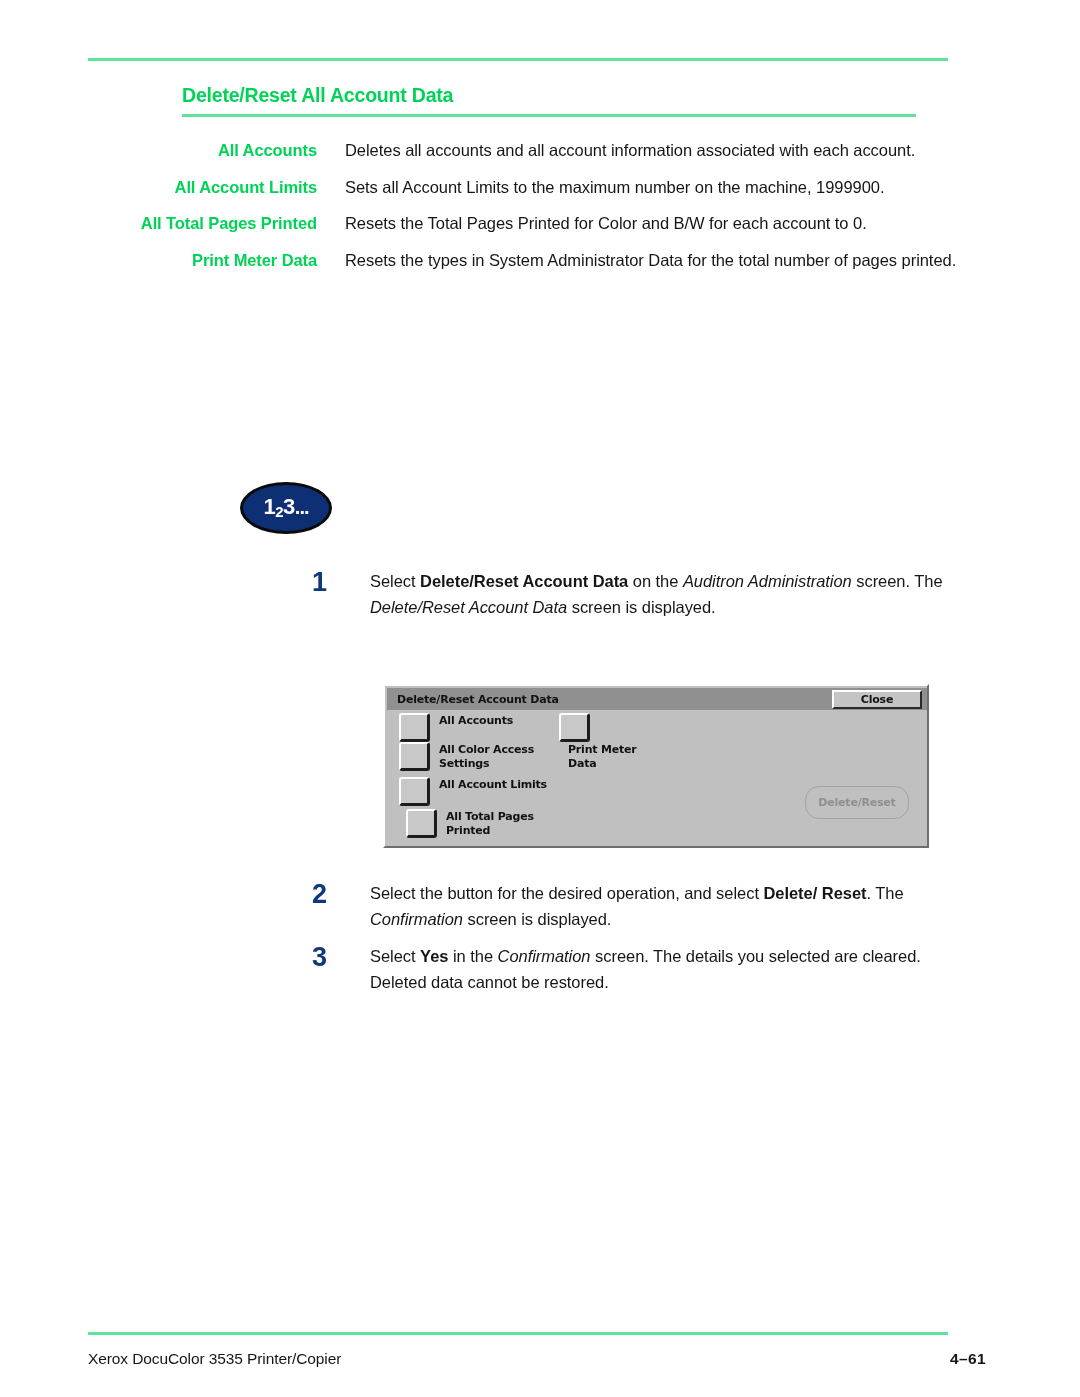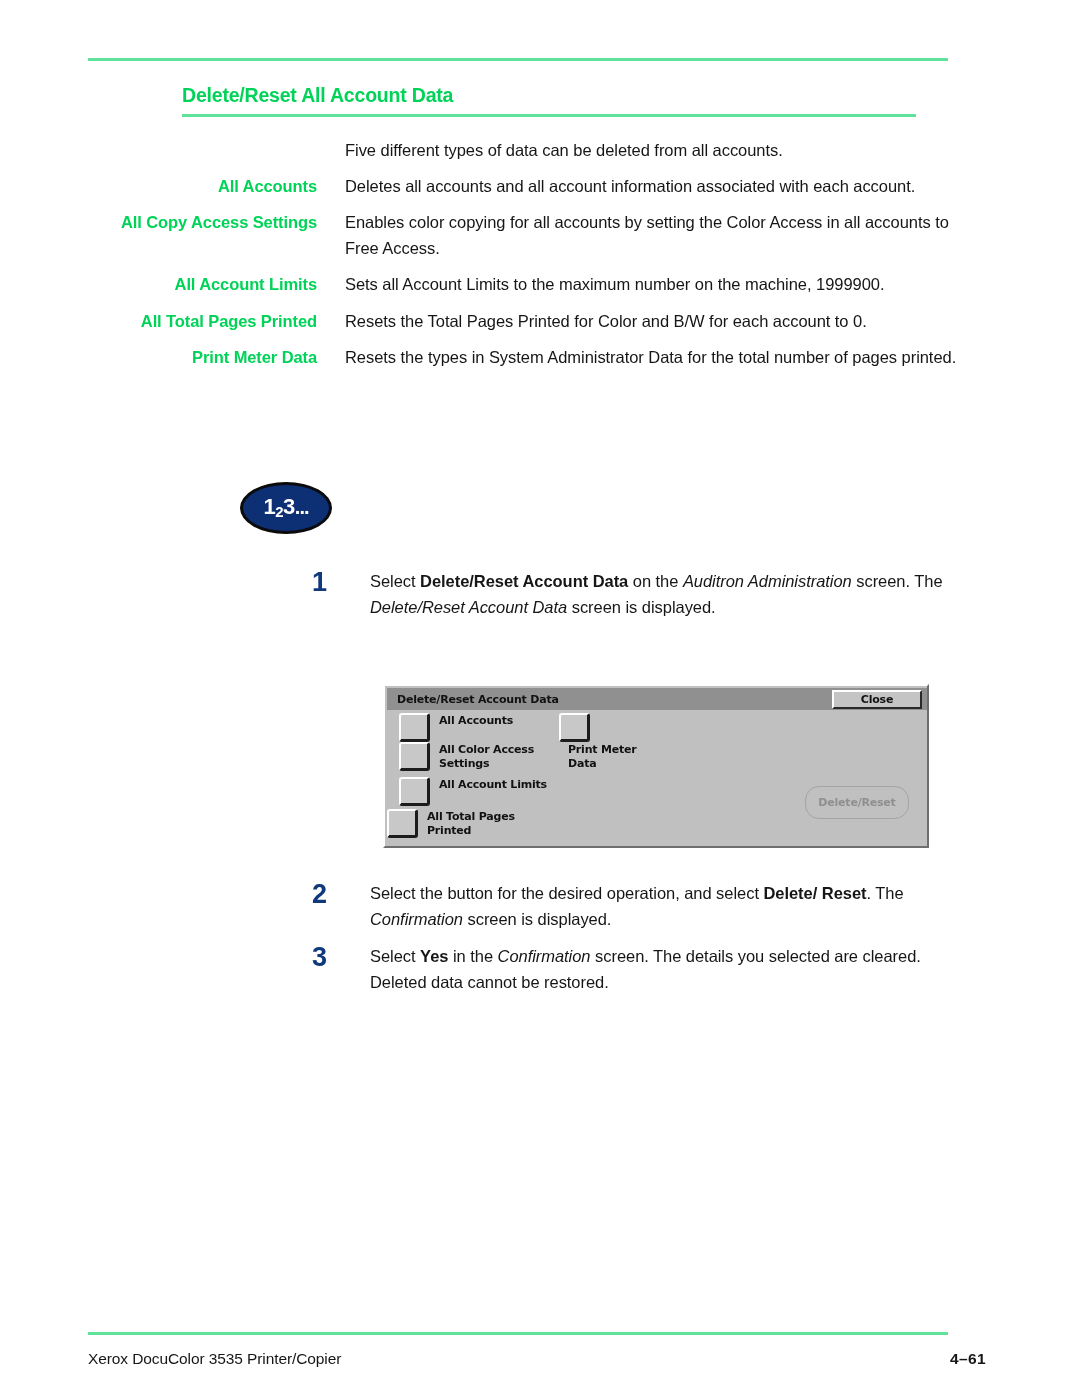--- a/index.html
+++ b/index.html
@@ -240,21 +240,21 @@
     color: #111111;
     line-height: 13.5px;
     letter-spacing: -0.2px;
     white-space: pre-line;
     padding-top: 1px;
   }
 
   #opt-all-accounts       { left: 12px; top: 3px; }
   #opt-all-color-access   { left: 12px; top: 32px; }
   #opt-all-account-limits { left: 12px; top: 67px; }
-  #opt-all-total-pages    { left: 0; top: 99px; }
+  #opt-all-total-pages    { left: 19px; top: 99px; }
   #opt-print-meter-data   { left: 172px; top: 3px; flex-direction: column; }
 
   .delete-reset-btn {
     position: absolute;
     left: 418px;
     top: 76px;
     width: 104px;
     height: 33px;
     border: 1px solid #a4a4a4;
     border-radius: 14px;
@@ -302,34 +302,26 @@
 <div class="page">
 
   <div class="rule-top"></div>
 
   <div class="heading">Delete/Reset All Account Data</div>
 
   <div class="rule-heading"></div>
 
   <div class="deflist">
 
-    <div class="defrow intro">
-      <div class="term"></div>
-      <div class="desc">Five different types of data can be deleted from all accounts.</div>
-    </div>
 
     <div class="defrow">
       <div class="term">All Accounts</div>
       <div class="desc">Deletes all accounts and all account information associated with each account.</div>
     </div>
 
-    <div class="defrow">
-      <div class="term">All Copy Access Settings</div>
-      <div class="desc">Enables color copying for all accounts by setting the Color Access in all accounts to Free Access.</div>
-    </div>
 
     <div class="defrow">
       <div class="term">All Account Limits</div>
       <div class="desc">Sets all Account Limits to the maximum number on the machine, 1999900.</div>
     </div>
 
     <div class="defrow">
       <div class="term">All Total Pages Printed</div>
       <div class="desc">Resets the Total Pages Printed for Color and B/W for each account to 0.</div>
     </div>

